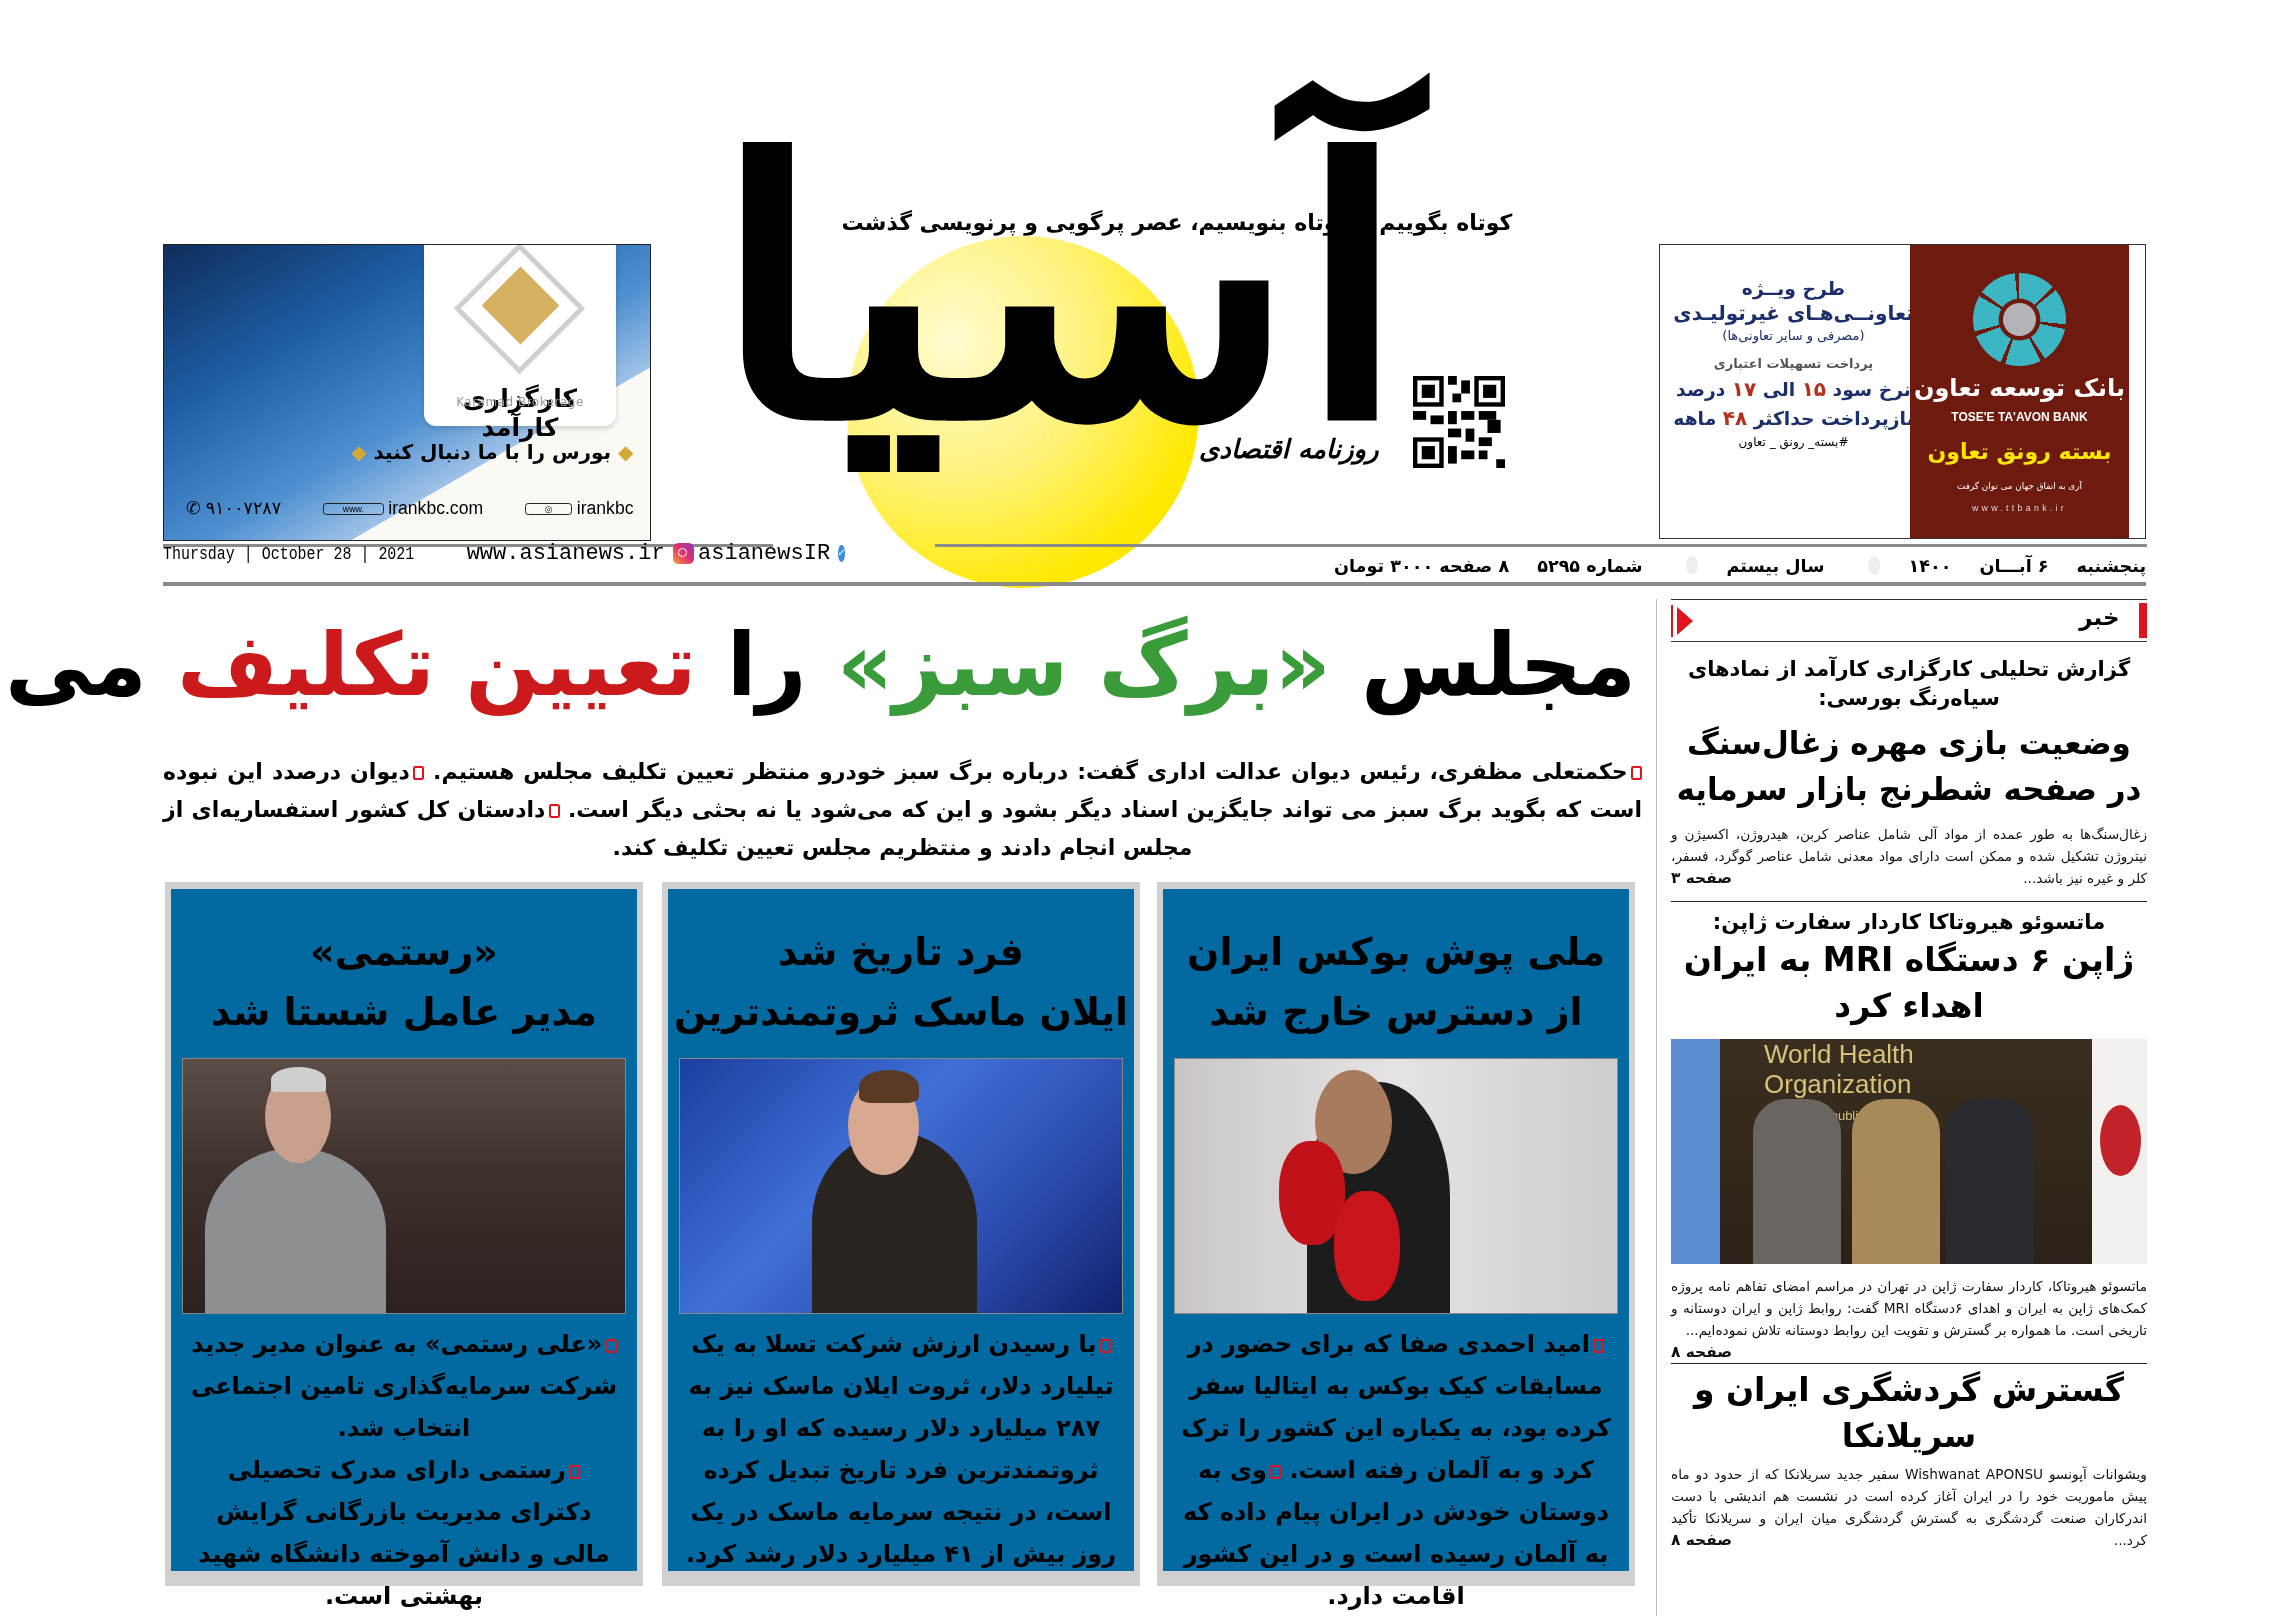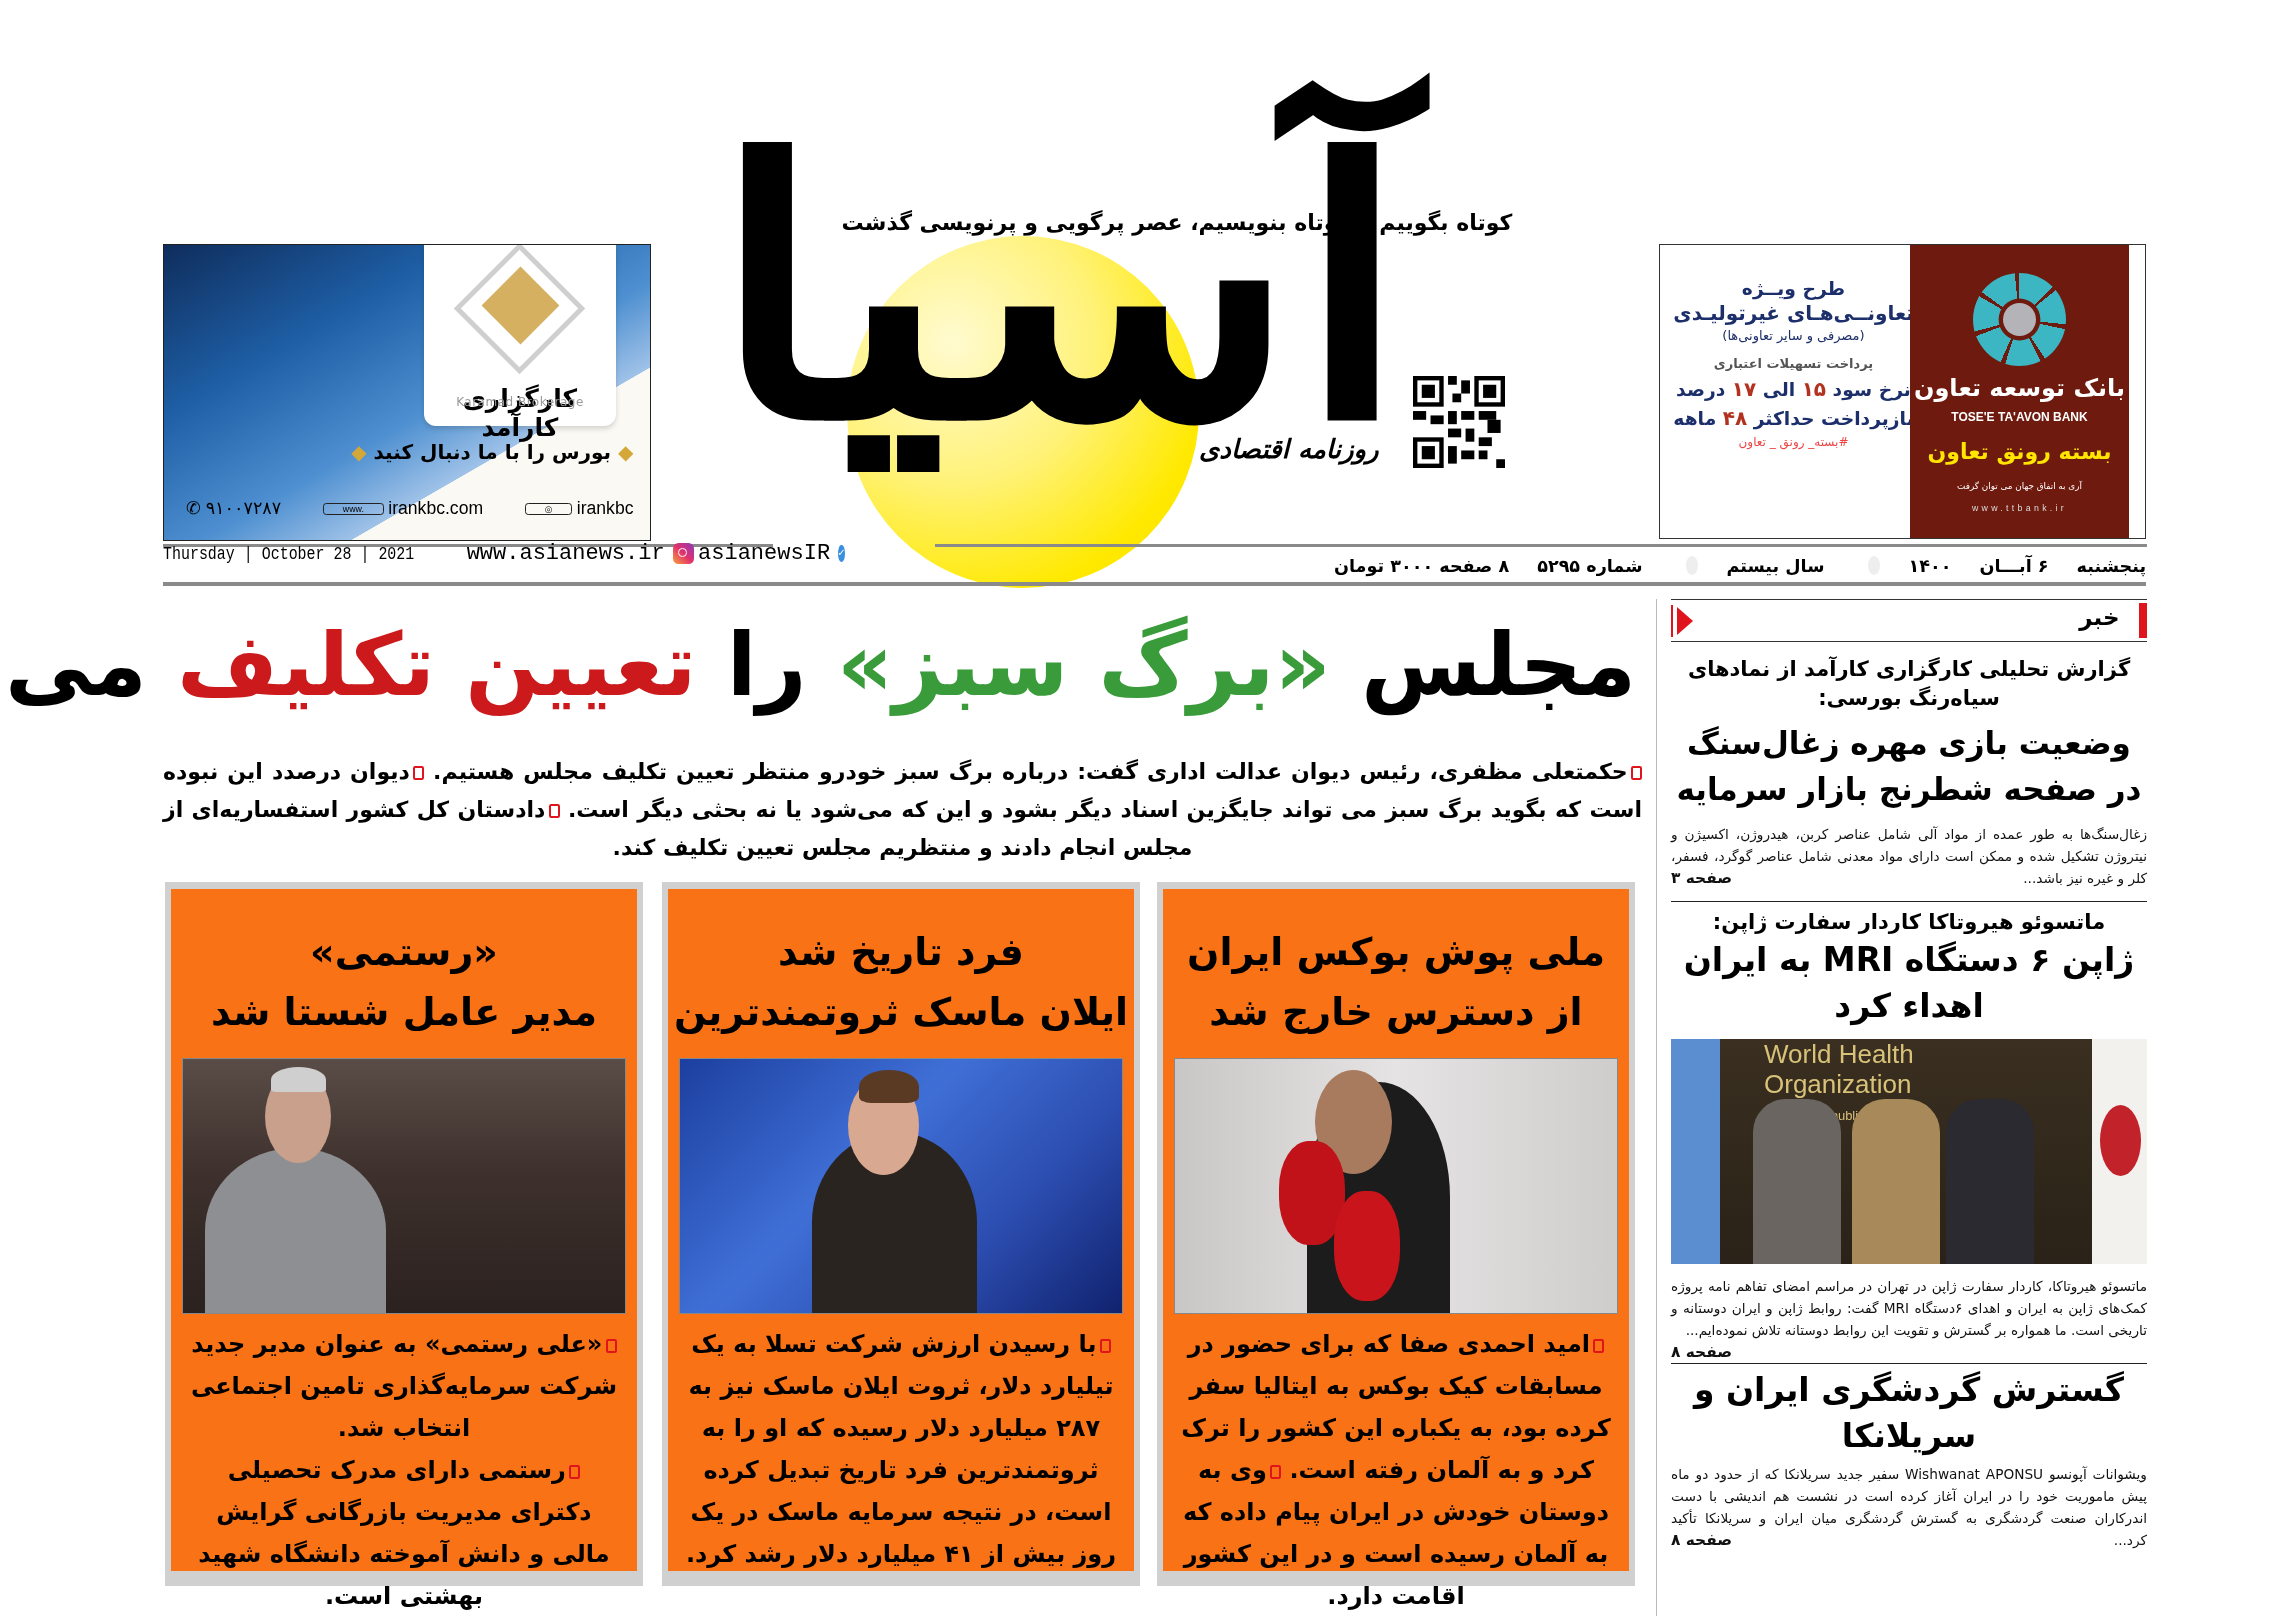--- a/index.html
+++ b/index.html
@@ -41,42 +41,42 @@
   .adr-pkg { position: absolute; width: 100%; top: 194px; font-weight: bold; font-size: 22px; color: #ffe500; direction: rtl; }
   .adr-tag { position: absolute; width: 100%; top: 236px; font-size: 8.8px; direction: rtl; }
   .adr-url { position: absolute; width: 100%; top: 258px; font-size: 8.8px; letter-spacing: 3.3px; color: #ddd; font-family: "Liberation Sans", sans-serif; }
   .adr-white { position: absolute; left: 0; top: 0; width: 267px; height: 100%; text-align: center; direction: rtl; color: #1c2f6b; }
   .adr-white .l1 { margin-top: 33px; font-weight: bold; font-size: 18.7px; }
   .adr-white .l2 { font-weight: bold; font-size: 20px; margin-top: 2.2px; }
   .adr-white .l3 { font-size: 13px; margin-top: 3.3px; }
   .adr-white .l4 { font-size: 13px; margin-top: 13px; color: #555; font-weight: bold; }
   .adr-white .l5, .adr-white .l6 { font-weight: bold; font-size: 18.7px; margin-top: 5.5px; }
   .adr-white .num { color: #b2321f; font-size: 20px; }
-  .adr-white .l7 { font-size: 12px; color: #ef4444; margin-top: 4.4px; }
+  .adr-white .l7 { font-size: 12px; color: #000000; margin-top: 4.4px; }
 
   
   .rule { position: absolute; height: 4.4px; background: #8a8a8a; }
   #datebar-left { left: 163px; top: 538px; width: 610px; height: 31px; display: flex; align-items: center; gap: 8px; font-family: Liberation Mono, monospace; font-size: 22px; white-space: nowrap; }
   #datebar-left .date { font-size: 17.6px; transform: scaleX(.85); transform-origin: left center; }
   .insta { display: inline-block; width: 21px; height: 21px; border-radius: 5.5px; background: linear-gradient(45deg, #f9a13a, #e2306c, #8a3ab9); position: relative; vertical-align: middle; margin-right: 4.4px; }
   .insta::after { content: ""; position: absolute; left: 5.5px; top: 5.5px; width: 6.6px; height: 6.6px; border: 1.6px solid #fff; border-radius: 50%; }
   .verified { display: inline-block; width: 17.6px; height: 17.6px; background: #3b8fe0; border-radius: 50%; color: #fff; font-size: 11px; line-height: 17.6px; text-align: center; }
   #datebar-right { left: 1077px; top: 550px; width: 1069px; height: 31px; display: flex; direction: rtl; align-items: center; font-weight: bold; font-size: 17.6px; white-space: nowrap; }
   #datebar-right .cell { margin-left: 28px; }
   #datebar-right .dot { display: inline-block; width: 12px; height: 18.7px; border-radius: 50%; background: #eee; margin-left: 44px; }
 
   
   #headline { left: 163px; top: 618px; width: 1473px; text-align: center; direction: rtl; font-weight: bold; font-size: 87px; line-height: 1.1; letter-spacing: -1.1px; white-space: nowrap; }
   .hl-green { color: #3a9b3a; }
   .hl-red { color: #cc1a1c; }
   #lede { left: 163px; top: 753px; width: 1479px; direction: rtl; text-align: justify; text-align-last: center; font-weight: bold; font-size: 22px; line-height: 38px; }
   .sq { display: inline-block; width: 11px; height: 14.3px; border: 2.7px solid #e0141c; border-radius: 2.2px; margin-left: 3.3px; vertical-align: -1.1px; }
 
   
-  .box { position: absolute; top: 882px; width: 478px; height: 704px; border: 6.6px solid #d0d0d0; border-top-width: 7.7px; border-bottom-width: 15.4px; background: #f97316; }
+  .box { position: absolute; top: 882px; width: 478px; height: 704px; border: 6.6px solid #d0d0d0; border-top-width: 7.7px; border-bottom-width: 15.4px; background: #0369a1; }
   .box-title { position: absolute; top: 33px; left: 0; width: 100%; text-align: center; direction: rtl; font-weight: bold; font-size: 38px; line-height: 60px; }
   .box-photo { position: absolute; top: 169px; left: 11px; right: 11px; height: 256px; overflow: hidden; border: 1.1px solid #888; }
   .box-text { position: absolute; top: 434px; left: 16.5px; right: 16.5px; direction: rtl; text-align: center; font-weight: bold; font-size: 24px; line-height: 42px; }
 
   .ph-office { background: linear-gradient(180deg, #5a4c46 0%, #3e312d 45%, #2b211f 100%); }
   .ph-space { background: linear-gradient(135deg, #1c3fa0 0%, #3f6fd6 40%, #2c4db0 70%, #10226e 100%); }
   .ph-studio { background: linear-gradient(90deg, #c9c6c6 0%, #e5e3e3 50%, #cfcccc 100%); }
   .person { position: absolute; bottom: 0; border-radius: 50% 50% 0 0; }
 
   

